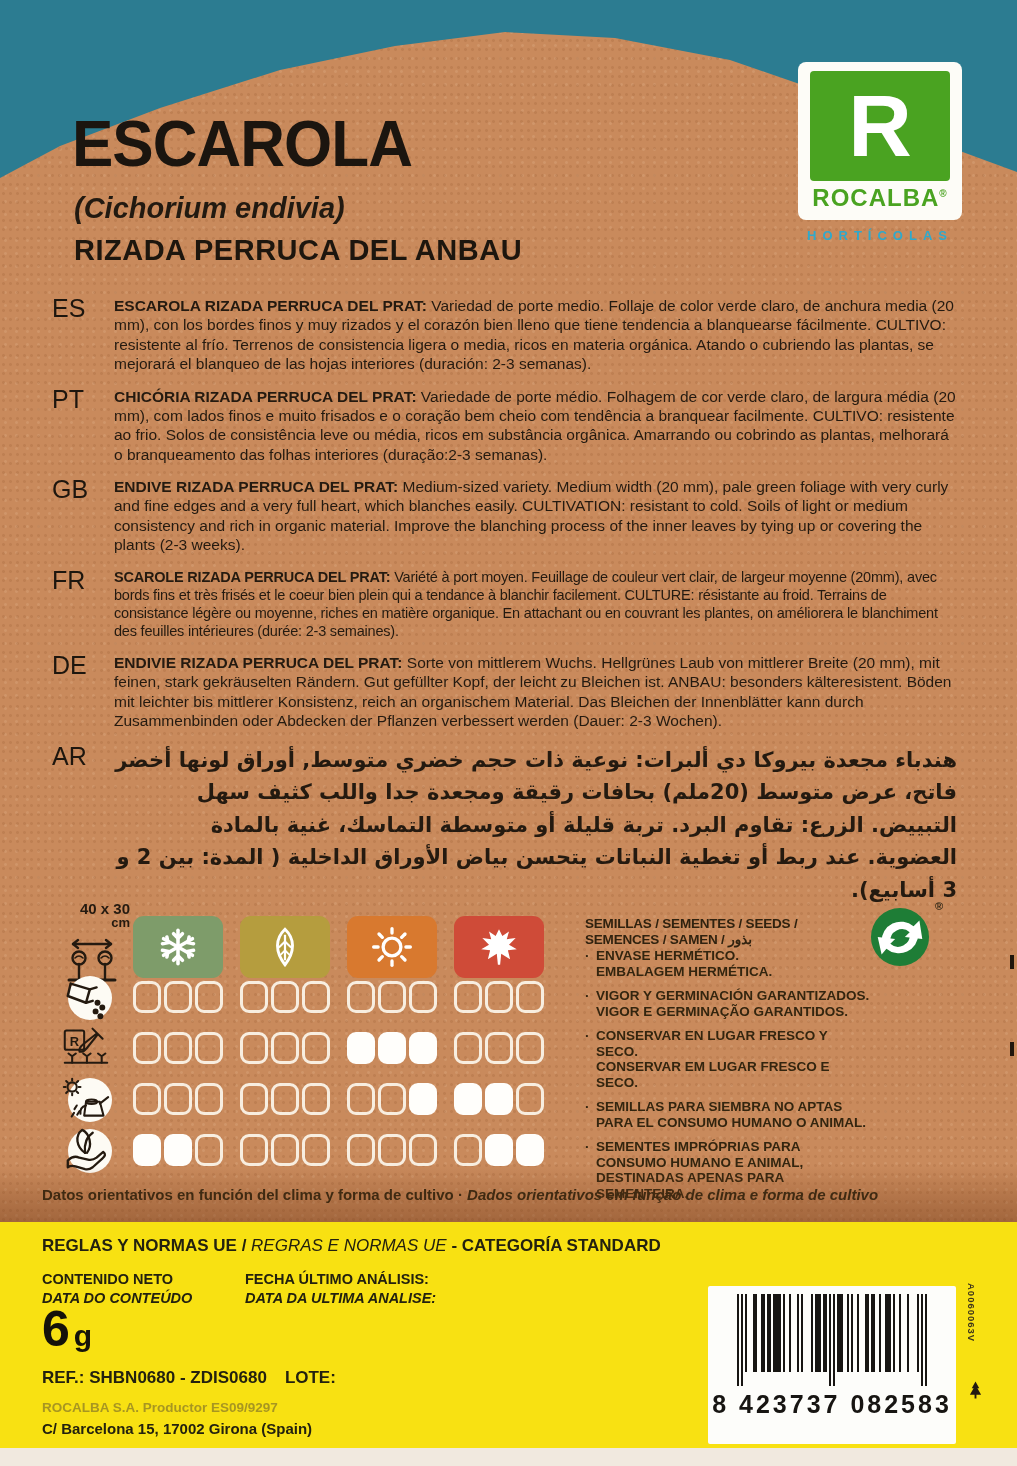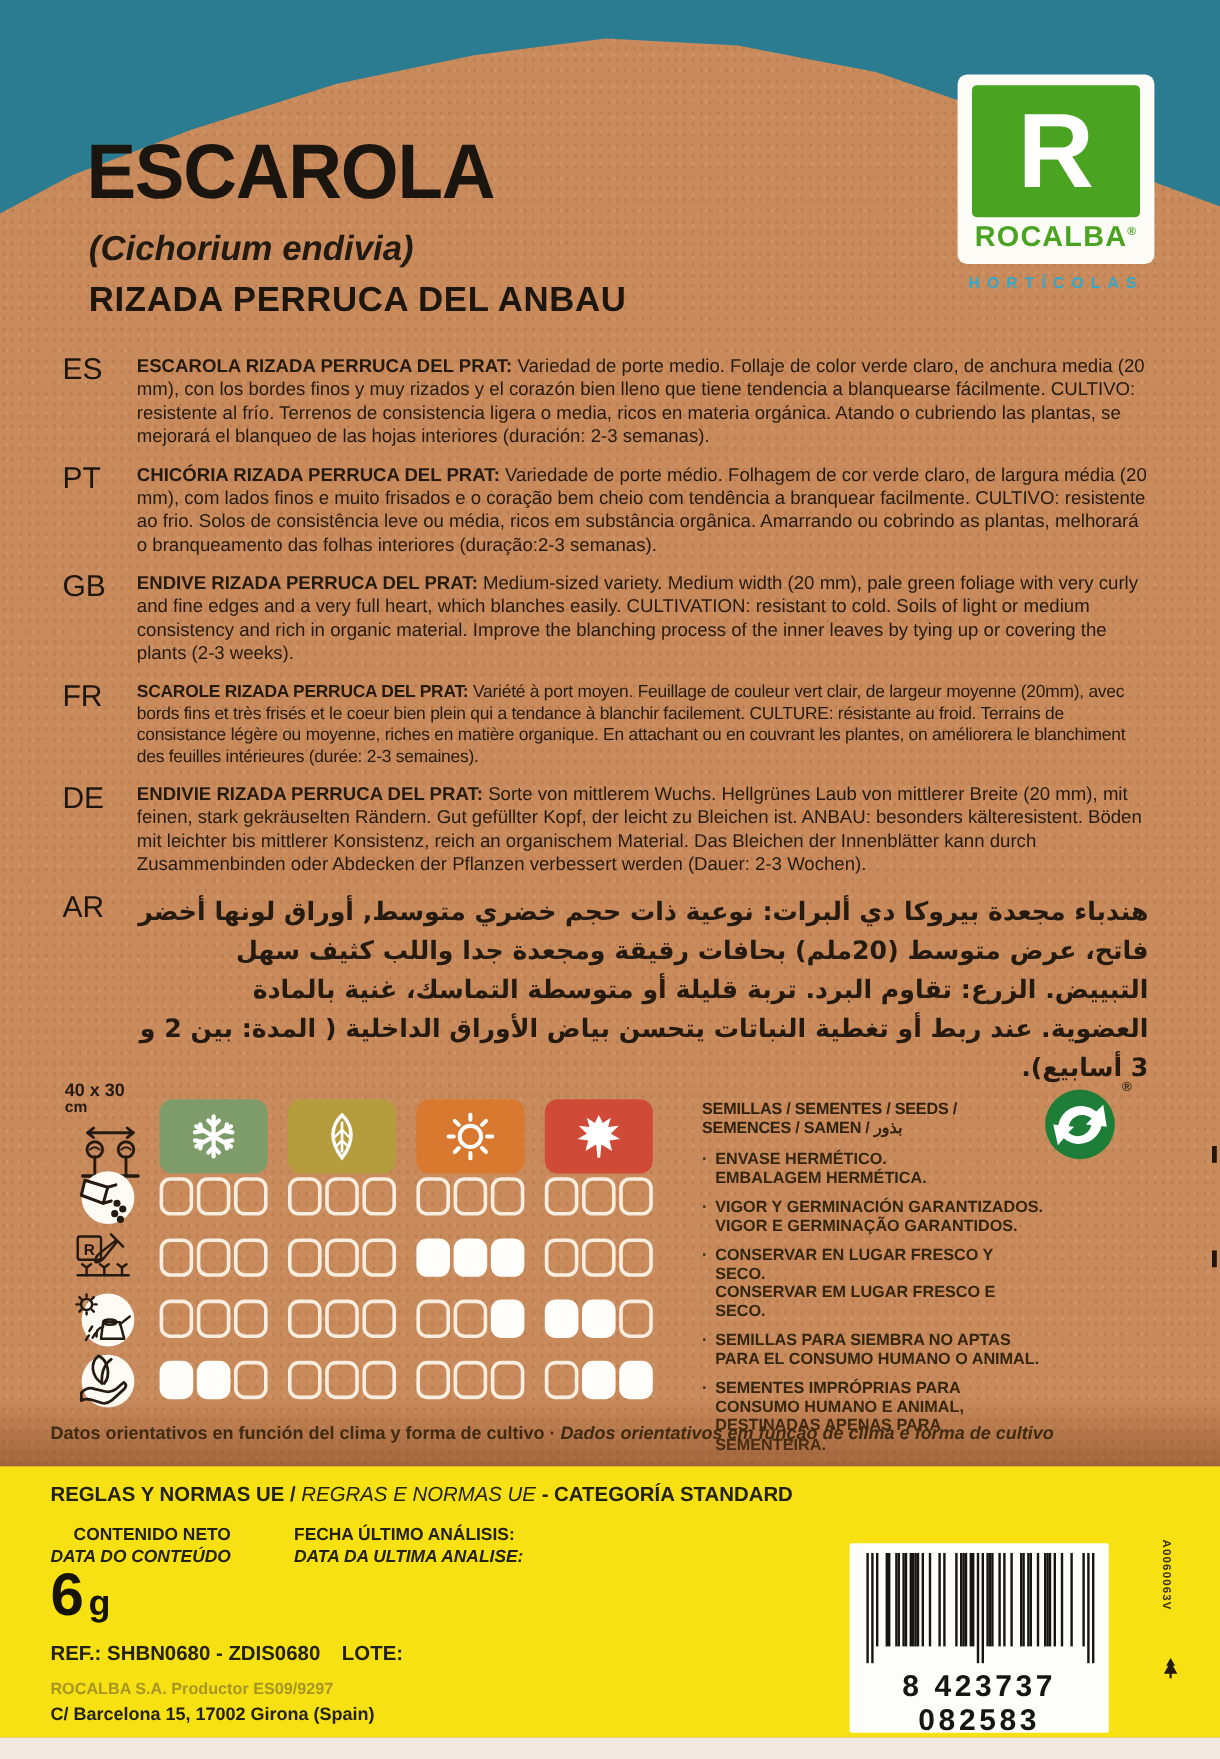--- a/index.html
+++ b/index.html
@@ -26,65 +26,65 @@
   #descriptions{position:absolute;left:52px;top:296px;width:905px;}
   .desc-row{display:flex;margin-bottom:13px;}
   .desc-code{width:62px;flex:0 0 62px;font-size:25px;font-weight:400;color:#1d160e;line-height:1;}
   .desc-text{flex:1;font-size:15.5px;line-height:1.25;font-weight:500;color:#241a10;}
   .desc-text b{font-weight:800;}
   .desc-row.fr .desc-text{font-size:14.5px;letter-spacing:-0.2px;font-weight:400;}
   .desc-row.ar .desc-text{direction:rtl;text-align:right;font-size:21px;line-height:1.55;font-weight:700;
     font-family:"DejaVu Sans",sans-serif;}
   
   .calendar{position:absolute;left:52px;top:898px;width:535px;height:280px;}
-  .spacing{position:absolute;left:2px;top:2px;width:76px;text-align:left;font-weight:700;color:#241a10;}
+  .spacing{position:absolute;left:2px;top:2px;width:76px;text-align:right;font-weight:700;color:#241a10;}
   .sp1{font-size:15px;}
   .sp2{font-size:13px;margin-top:-2px;}
   .sp-icon{margin:2px auto 0;width:58px;height:56px;}
   .sp-icon svg{width:100%;height:100%;}
   #seasons{position:absolute;left:81px;top:18px;display:flex;gap:17px;}
   .season-box{width:90px;height:62px;border-radius:11px;display:flex;align-items:center;justify-content:center;}
   .season-box svg{width:40px;height:40px;}
   #cal-rows{position:absolute;left:0;top:83px;width:535px;}
   .cal-row{position:relative;height:32px;margin-bottom:19px;}
   .row-icon{position:absolute;left:6px;top:-7px;width:62px;height:46px;}
   .row-icon .circle-bg{position:absolute;left:10px;top:2px;width:44px;height:44px;background:#fdfbf4;border-radius:50%;}
   .row-icon svg{position:absolute;left:4px;top:0;width:48px;height:46px;}
   .cal-cells{position:absolute;left:81px;top:0;display:flex;}
   .cell{width:28px;height:32px;border-radius:9px;border:3px solid rgba(252,246,235,.92);box-sizing:border-box;margin-right:3px;}
   .cell.group-start{margin-left:14px;}
   .cell.filled{background:#fffefb;border-color:#fffefb;}
   
   .seeds{position:absolute;left:585px;top:916px;width:288px;color:#30220f;}
-  .seeds-h{font-size:13.5px;font-weight:800;letter-spacing:-0.2px;line-height:16px;margin-bottom:10px;}
+  .seeds-h{font-size:13.5px;font-weight:800;letter-spacing:-0.2px;line-height:16px;}
   .bullet{position:relative;padding-left:11px;font-size:13.5px;font-weight:700;line-height:15.5px;margin-bottom:9px;color:#33250f;}
   .bullet .dot{position:absolute;left:0;top:0;}
   .bullet .it{}
   .greendot{position:absolute;left:869px;top:906px;width:62px;height:62px;}
   .greendot svg{width:100%;height:100%;}
   .gd-r{position:absolute;left:935px;top:900px;font-size:11px;font-weight:700;color:#2c2414;}
   .regmark{position:absolute;left:1010px;width:4px;height:14px;background:#20160c;}
   
   .shade{position:absolute;left:0;top:1166px;width:1017px;height:56px;
     background:linear-gradient(to bottom, rgba(140,75,30,0) 0%, rgba(120,60,22,.25) 50%, rgba(108,52,18,.42) 100%);}
   .note{position:absolute;left:42px;top:1186px;width:950px;font-size:15px;font-weight:700;color:#3f2a12;}
   
   .yellow{position:absolute;left:0;top:1222px;width:1017px;height:226px;background:#f8e112;}
   .rules{position:absolute;left:42px;top:14px;font-size:17px;font-weight:800;color:#23210f;}
   .rules i{font-weight:400;}
   .fcol{position:absolute;top:48px;font-size:14.5px;font-weight:800;line-height:19px;color:#23210f;}
   .fcol .l2{font-style:italic;}
-  .c1{left:42px;text-align:right;} .c2{left:245px;} .c3{left:448px;}
+  .c1{left:42px;} .c2{left:245px;} .c3{left:448px;}
   .weight{position:absolute;left:42px;top:82px;font-size:50px;font-weight:800;color:#15130a;line-height:1;}
   .weight .unit{font-size:30px;margin-left:4px;}
   .ref{position:absolute;left:42px;top:146px;font-size:17px;font-weight:800;color:#23210f;}
   .ref .lot{margin-left:18px;}
   .producer{position:absolute;left:42px;top:178px;font-size:13.5px;font-weight:700;color:rgba(118,104,44,.62);}
   .address{position:absolute;left:42px;top:198px;font-size:15px;font-weight:800;color:#23210f;}
-  .barcode-box{position:absolute;left:708px;top:64px;width:216px;height:158px;background:#fdfdfa;border-radius:2px;text-align:center;}
+  .barcode-box{position:absolute;left:708px;top:64px;width:248px;height:158px;background:#fdfdfa;border-radius:2px;text-align:center;}
   .barcode-box svg{margin-top:8px;width:218px;height:94px;}
   .bc-digits{font-size:25px;font-weight:700;letter-spacing:3px;color:#171512;margin-top:-2px;}
   .side-code{position:absolute;left:966px;top:1283px;writing-mode:vertical-rl;font-size:9.5px;font-weight:700;letter-spacing:1px;color:#3c341c;}
   .tree-mark{position:absolute;left:968px;top:1380px;width:15px;height:20px;}
   .tree-mark svg{width:100%;height:100%;}
   .bottom-strip{position:absolute;left:0;top:1448px;width:1017px;height:18px;background:#f1e9df;}
 </style>
 </head>
 <body>
 

